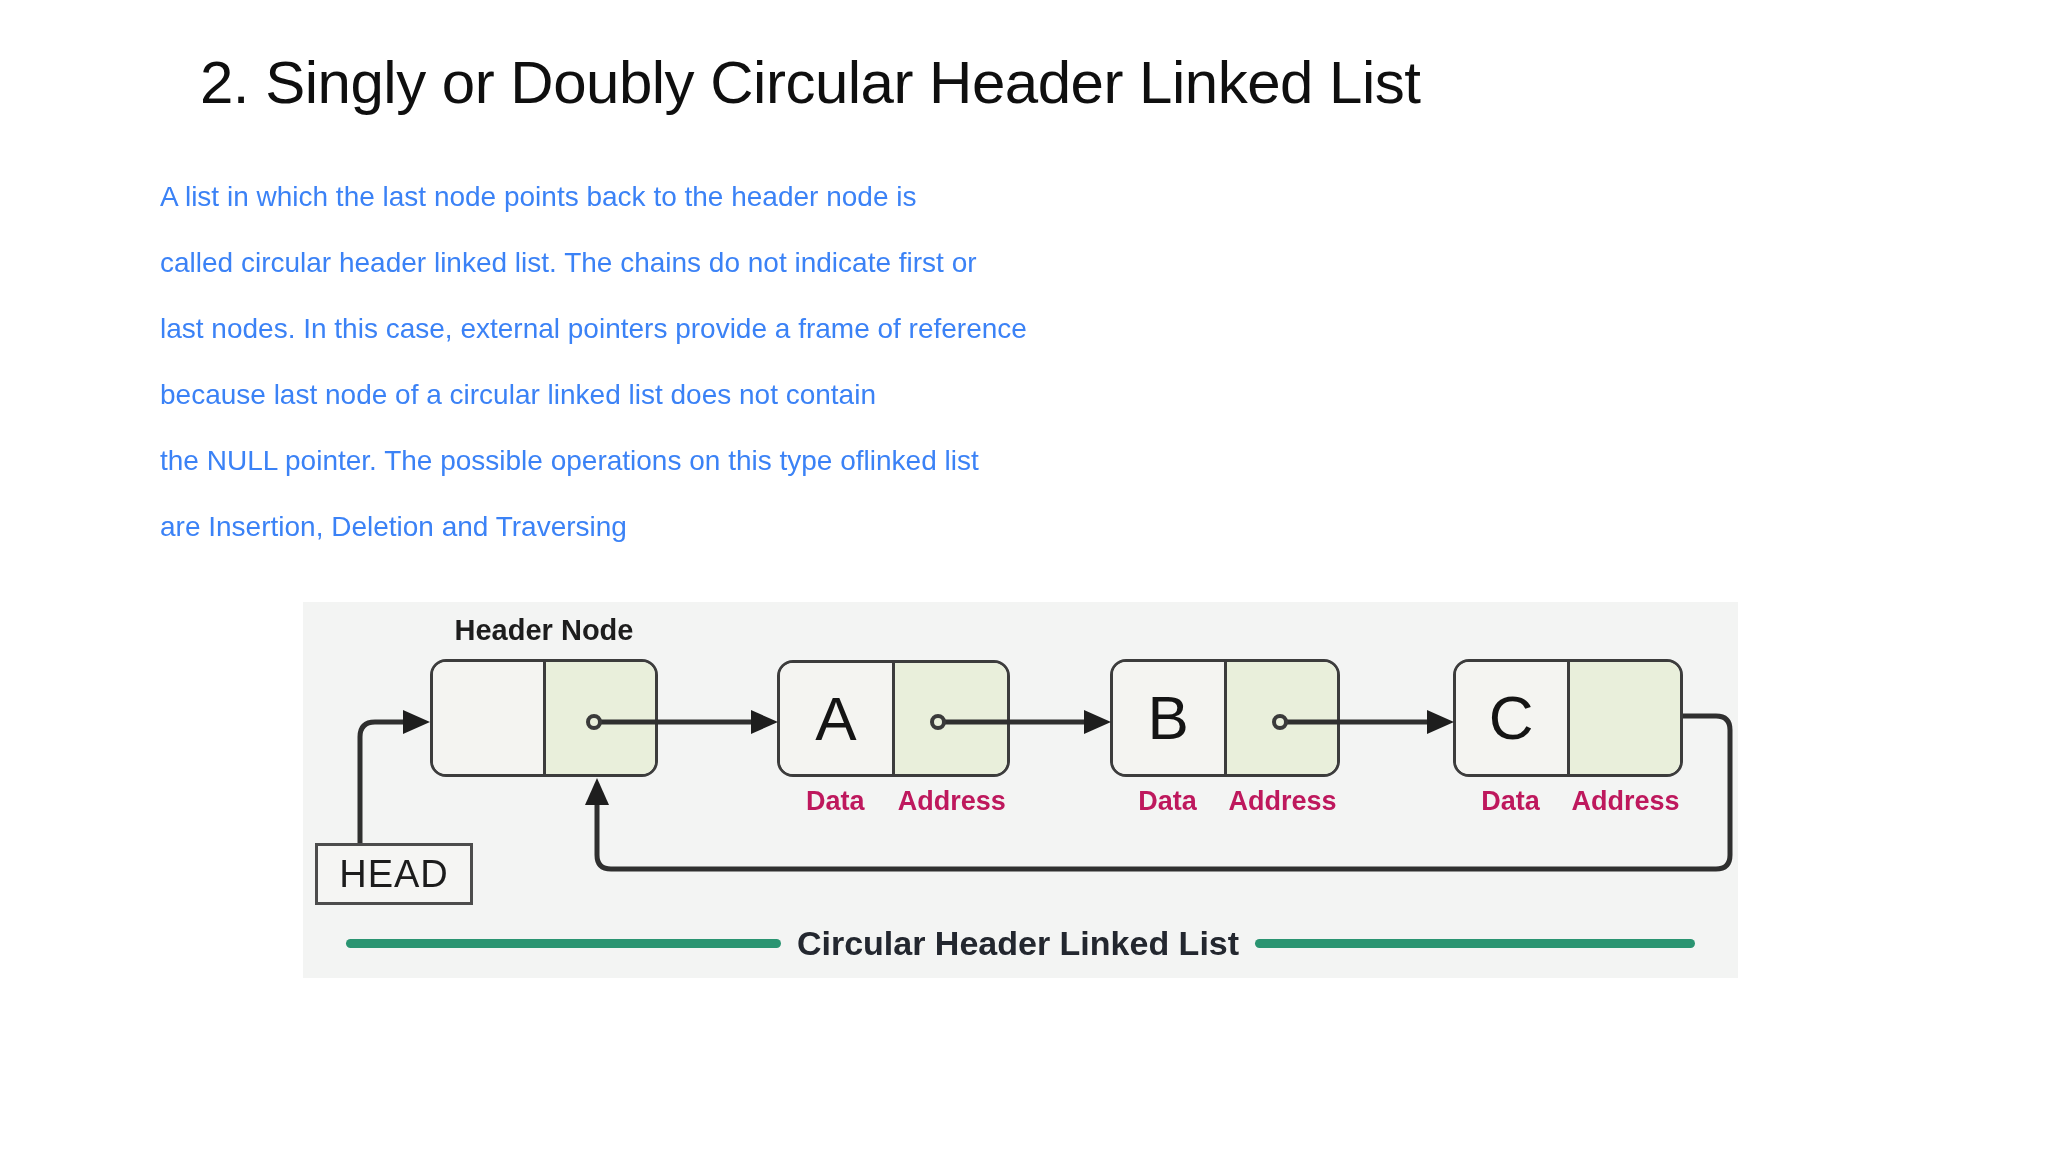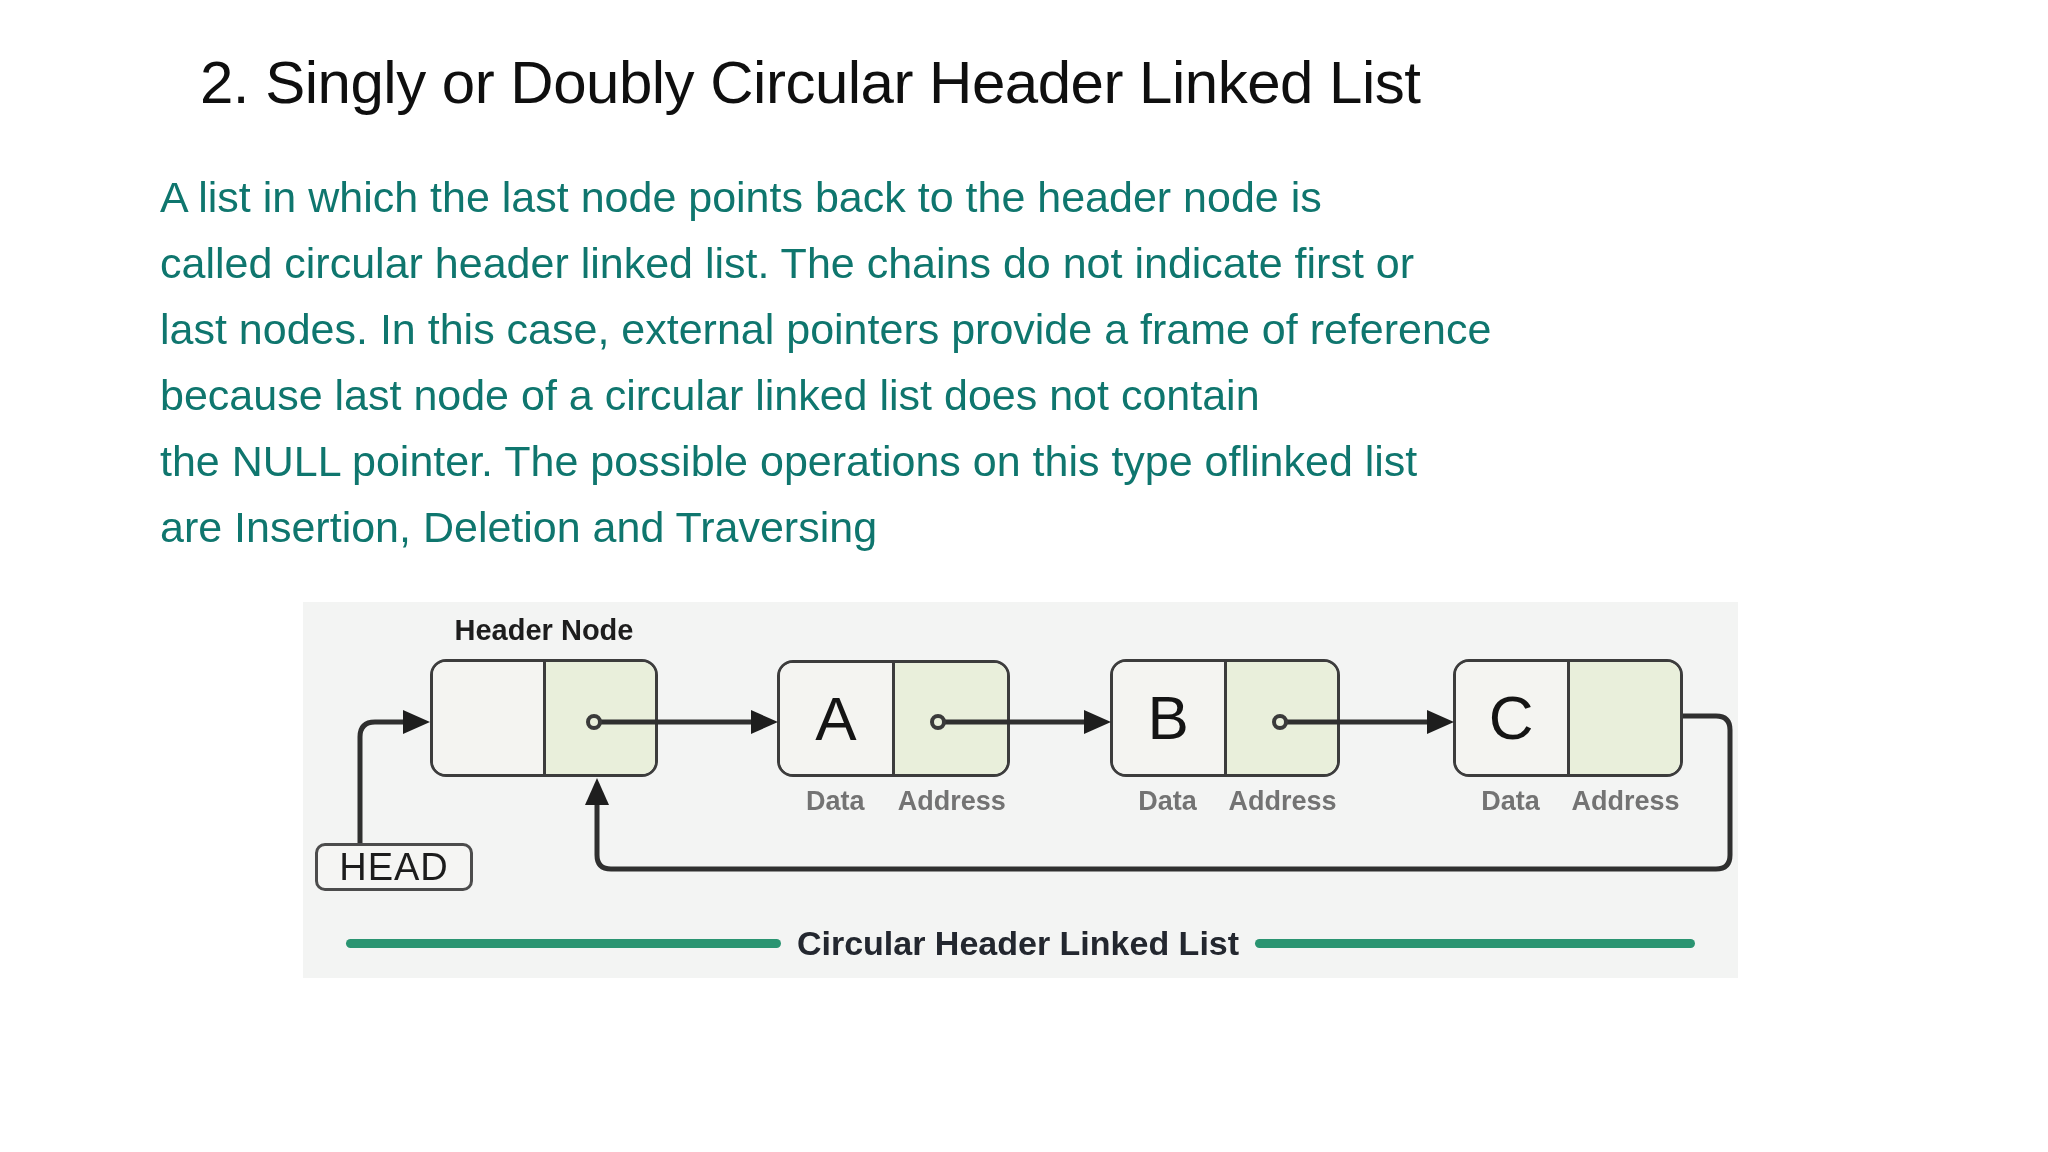--- a/index.html
+++ b/index.html
@@ -20,23 +20,23 @@
     color: #0f0f0f;
     letter-spacing: -0.5px;
     white-space: nowrap;
     margin-left: 40px;
   }
   .body-text {
     position: absolute;
     left: 160px;
     top: 164px;
     width: 1800px;
-    font-size: 43px;
+    font-size: 28px;
     line-height: 66px;
-    color: #0f766e;
+    color: #3b82f6;
     white-space: pre-line;
   }
   .diagram-panel {
     position: absolute;
     left: 303px;
     top: 602px;
     width: 1435px;
     height: 376px;
     background: #f3f4f3;
   }
@@ -83,30 +83,30 @@
     height: 40px;
   }
   .cell-labels.la { left: 474px;  width: 233px; }
   .cell-labels.lb { left: 807px;  width: 230px; }
   .cell-labels.lc { left: 1150px; width: 230px; }
   .cell-labels span {
     flex: 1 1 50%;
     text-align: center;
     font-size: 27px;
     font-weight: bold;
-    color: #737373;
+    color: #be185d;
   }
   .head-box {
     position: absolute;
     left: 12px;
     top: 241px;
     width: 158px;
-    height: 48px;
+    height: 62px;
     border: 3px solid #4c4c4c;
-    border-radius: 10px;
+    border-radius: 0;
     background: #f5f5f3;
     display: flex;
     align-items: center;
     justify-content: center;
     box-sizing: border-box;
     font-size: 38px;
     color: #1c1c1c;
     letter-spacing: 1px;
   }
   .connectors {

